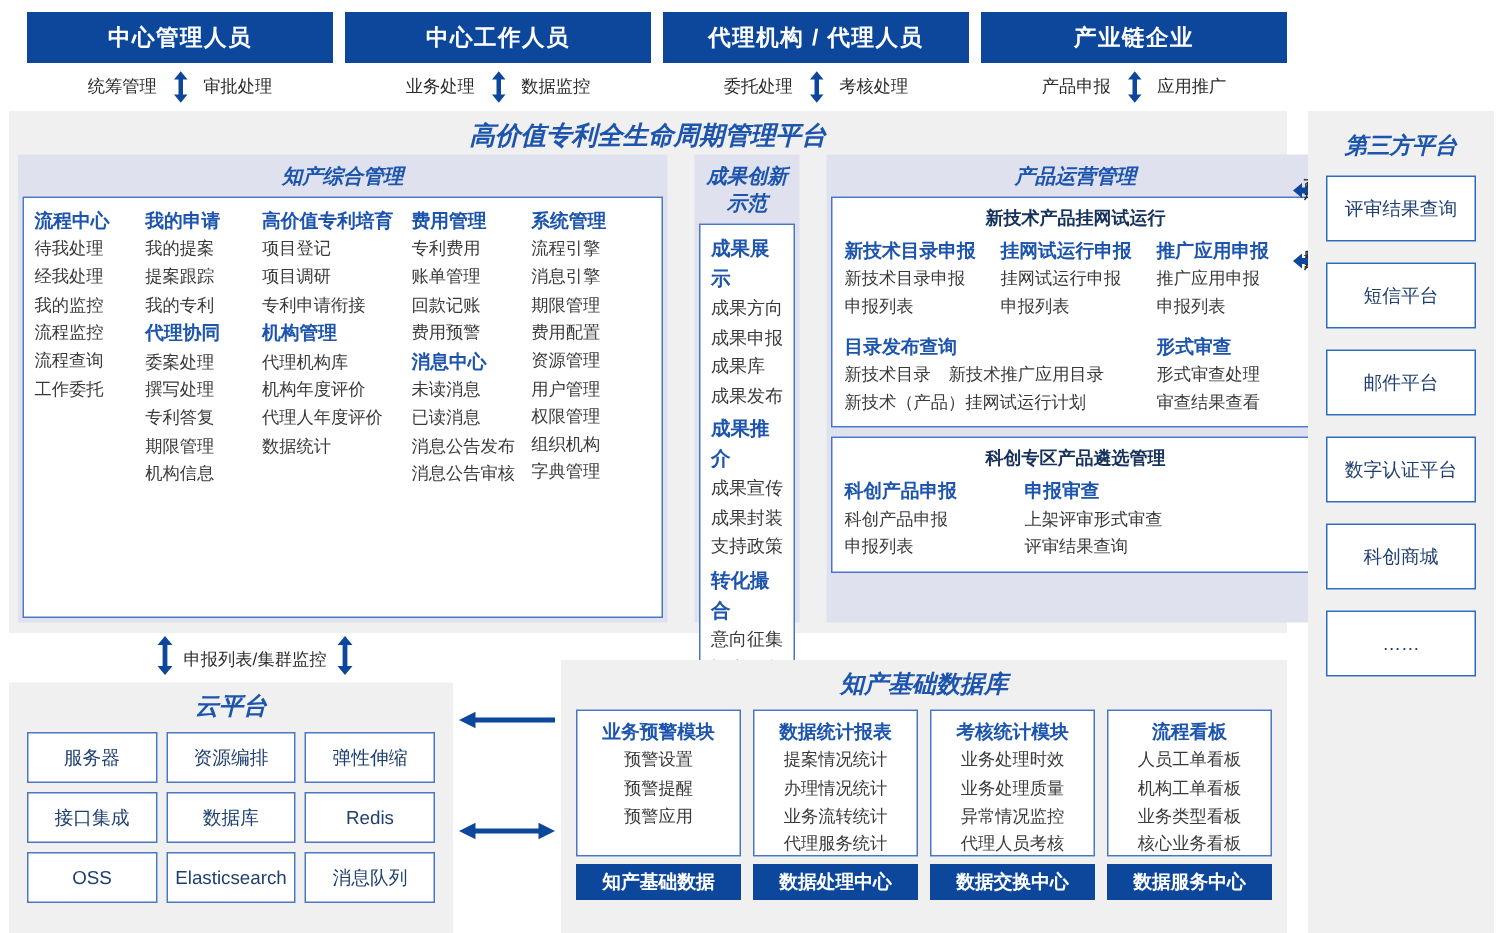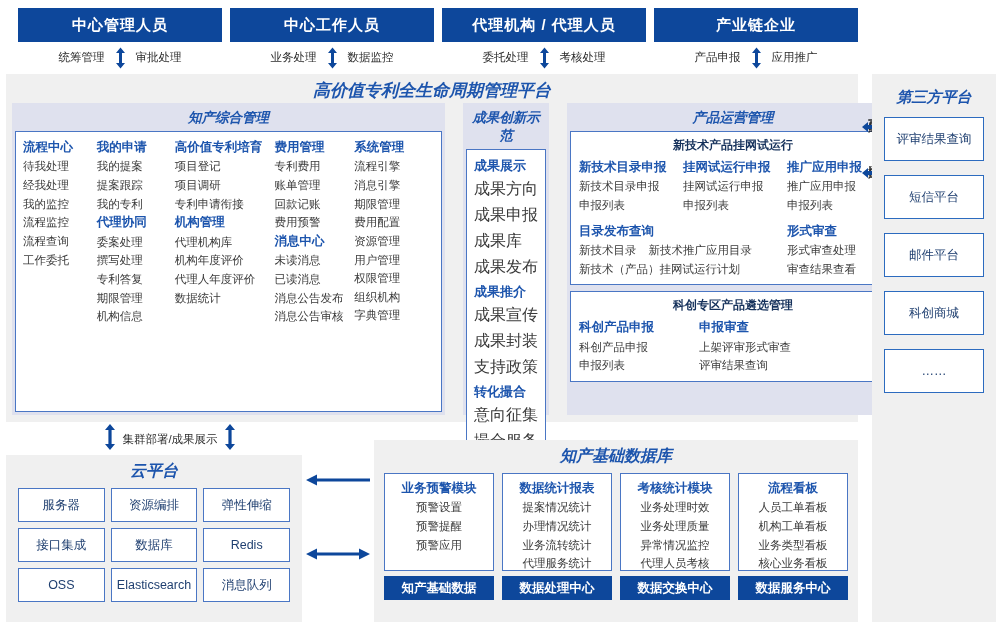--- a/index.html
+++ b/index.html
@@ -48,21 +48,21 @@
   
   #zc-cols { display:flex; gap:0px; }
   #zc-cols > div { display:flex; flex-direction:column; }
   #zc-c0 { width:74px; } #zc-c1 { width:78px; } #zc-c2 { width:100px; }
   #zc-c3 { width:80px; } #zc-c4 { width:80px; }
 
   
   #cg-body { text-align:left; }
   #cg-body .col-head { font-size:13px; margin-top:2px; }
   #cg-body .col-head:first-child { margin-top:0; }
-  #cg-body .leaf { font-size:16px; }
+  #cg-body .leaf { font-size:12px; }
 
   
   #cp-body { display:flex; flex-direction:column; gap:6px; background:#dfe1ee;
              border:none; padding:0; }
   .sub-box { background:#fff; border:1.3px solid #4a76c4; padding:5px 8px 6px; }
   .sub-box-title { text-align:center; font-size:12px; font-weight:bold; color:#16325c;
                    margin-bottom:4px; }
   .cp-grid { display:flex; }
   .cp-col-a { width:104px; } .cp-col-b { width:104px; } .cp-col-c { width:100px; }
   .cp-grid2 { display:flex; margin-top:7px; }
@@ -329,32 +329,33 @@
       </svg>
   </div>
 </div>
 
 <div id="third">
   <div id="third-title" class="blue-title">第三方平台</div>
   <div id="third-list">
       <div class="third-item">评审结果查询</div>
       <div class="third-item">短信平台</div>
       <div class="third-item">邮件平台</div>
+      <div class="third-item">数字认证平台</div>
       <div class="third-item">科创商城</div>
       <div class="third-item">……</div>
     </div>
 </div>
 
 <div id="cluster">
   <span>
     <svg width="12" height="28" viewBox="0 0 12 28">
         <path d="M6 1 L11 7 L7.6 7 L7.6 21 L11 21 L6 27 L1 21 L4.4 21 L4.4 7 L1 7 Z" fill="#0d479b"></path>
       </svg>
   </span>
-  <span class="lbl">集群部署/成果展示</span>
+  <span class="lbl">申报列表/集群监控</span>
   <span>
     <svg width="12" height="28" viewBox="0 0 12 28">
         <path d="M6 1 L11 7 L7.6 7 L7.6 21 L11 21 L6 27 L1 21 L4.4 21 L4.4 7 L1 7 Z" fill="#0d479b"></path>
       </svg>
   </span>
 </div>
 
 <div id="cloud">
   <div id="cloud-title" class="blue-title">云平台</div>
   <div id="cloud-grid">

